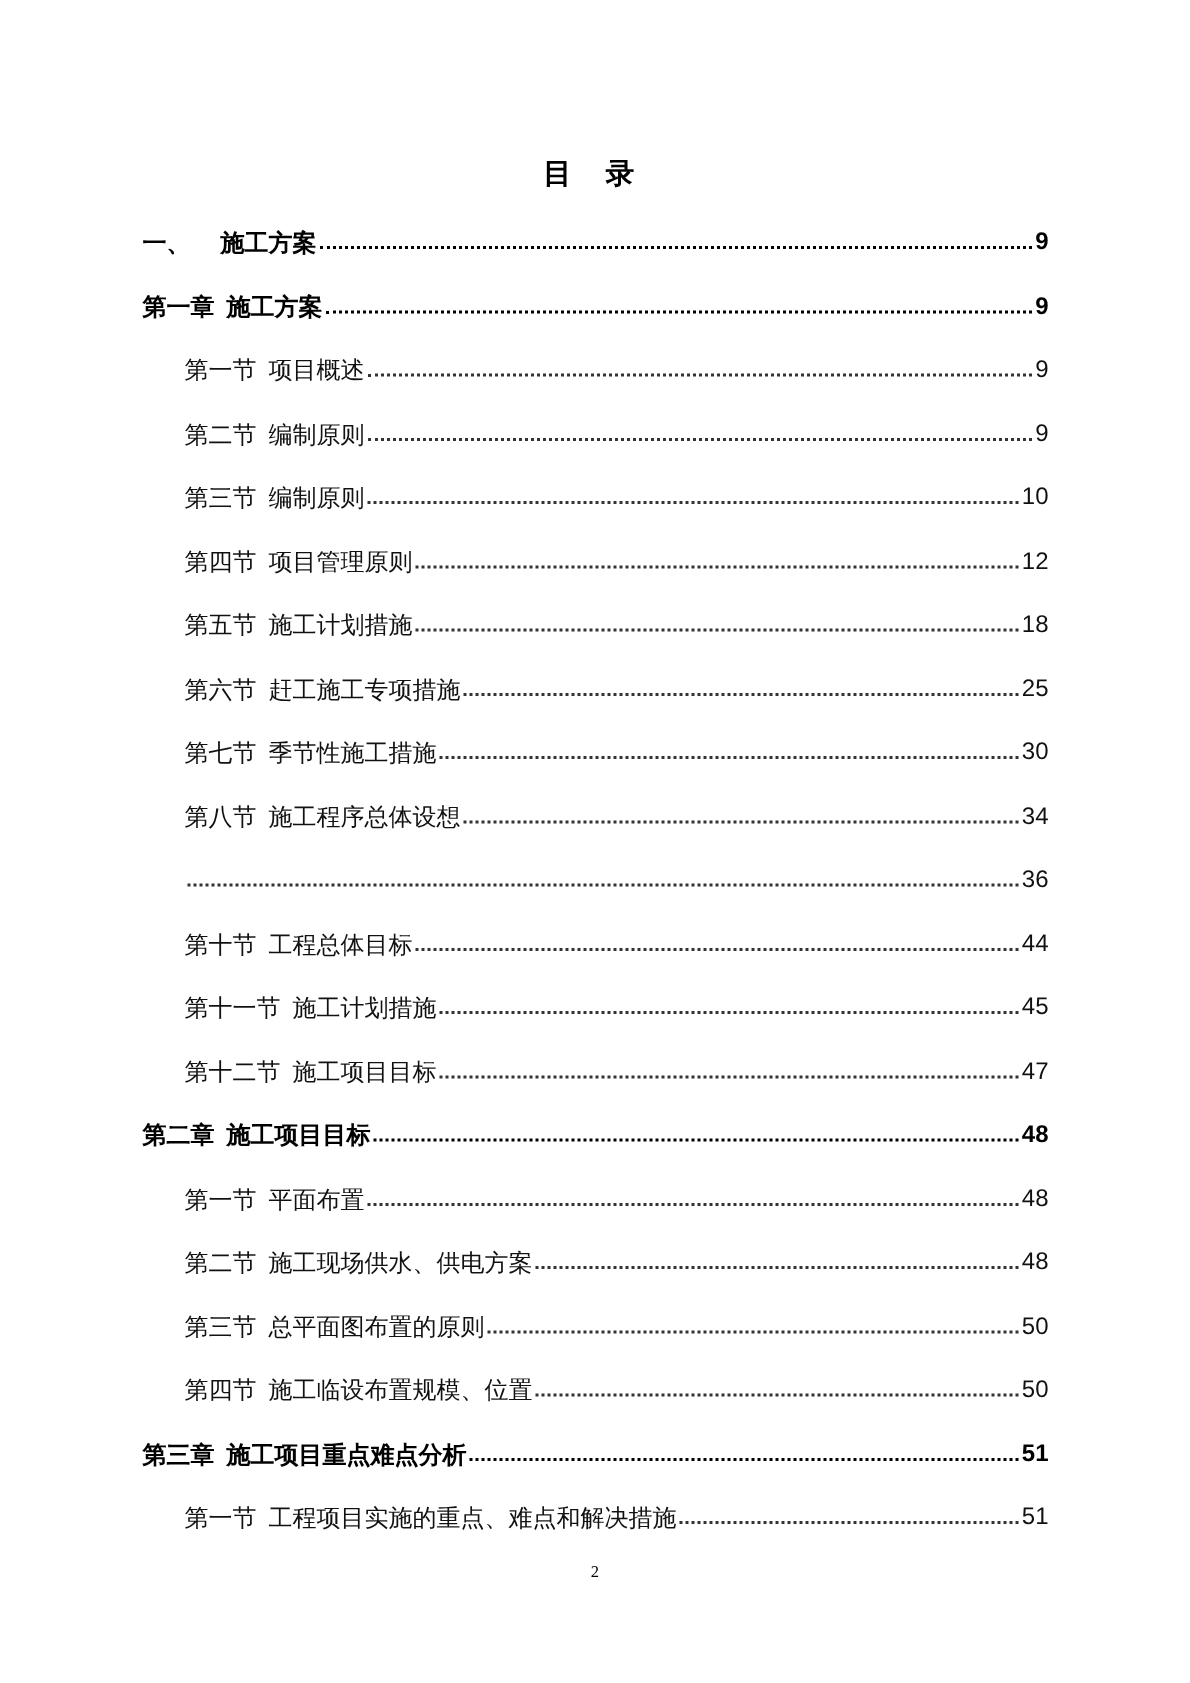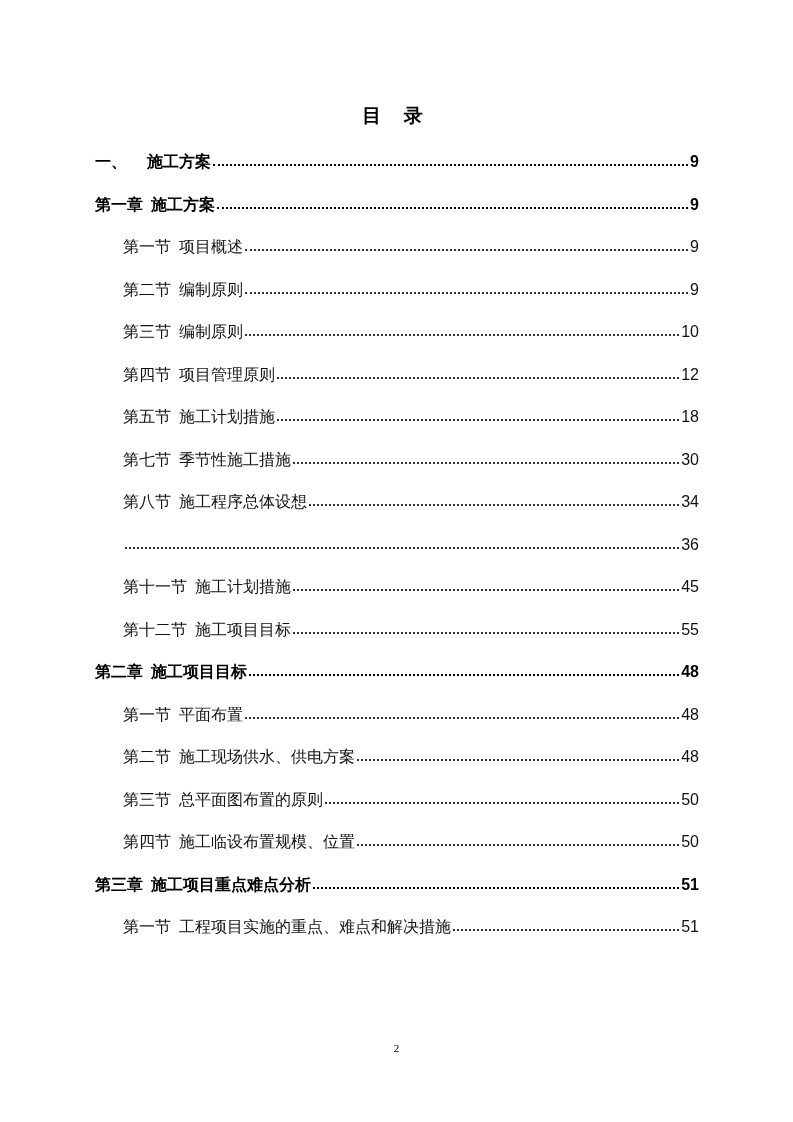--- a/index.html
+++ b/index.html
@@ -125,42 +125,52 @@
     <span class="label"><span class="num">第四节</span><span>项目管理原则</span></span>
     <span class="leader"></span>
     <span class="page">12</span>
   </div>
   <div class="toc-row level-2">
     <span class="label"><span class="num">第五节</span><span>施工计划措施</span></span>
     <span class="leader"></span>
     <span class="page">18</span>
   </div>
   <div class="toc-row level-2">
+    <span class="label"><span class="num">第六节</span><span>赶工施工专项措施</span></span>
+    <span class="leader"></span>
+    <span class="page">25</span>
+  </div>
+  <div class="toc-row level-2">
     <span class="label"><span class="num">第七节</span><span>季节性施工措施</span></span>
     <span class="leader"></span>
     <span class="page">30</span>
   </div>
   <div class="toc-row level-2">
     <span class="label"><span class="num">第八节</span><span>施工程序总体设想</span></span>
     <span class="leader"></span>
     <span class="page">34</span>
   </div>
   <div class="toc-row level-2">
     <span class="leader"></span>
     <span class="page">36</span>
   </div>
   <div class="toc-row level-2">
+    <span class="label"><span class="num">第十节</span><span>工程总体目标</span></span>
+    <span class="leader"></span>
+    <span class="page">44</span>
+  </div>
+  <div class="toc-row level-2">
     <span class="label"><span class="num">第十一节</span><span>施工计划措施</span></span>
     <span class="leader"></span>
     <span class="page">45</span>
   </div>
   <div class="toc-row level-2">
     <span class="label"><span class="num">第十二节</span><span>施工项目目标</span></span>
     <span class="leader"></span>
-    <span class="page">55</span>
+    <span class="page">47</span>
   </div>
   <div class="toc-row level-1">
     <span class="label"><span class="num">第二章</span><span>施工项目目标</span></span>
     <span class="leader"></span>
     <span class="page">48</span>
   </div>
   <div class="toc-row level-2">
     <span class="label"><span class="num">第一节</span><span>平面布置</span></span>
     <span class="leader"></span>
     <span class="page">48</span>

